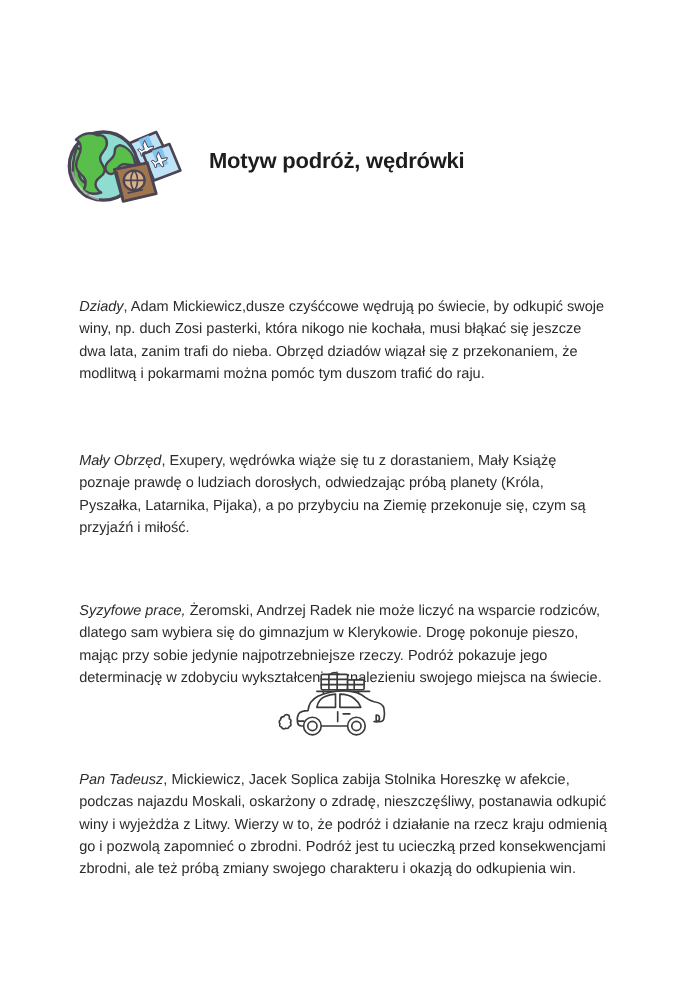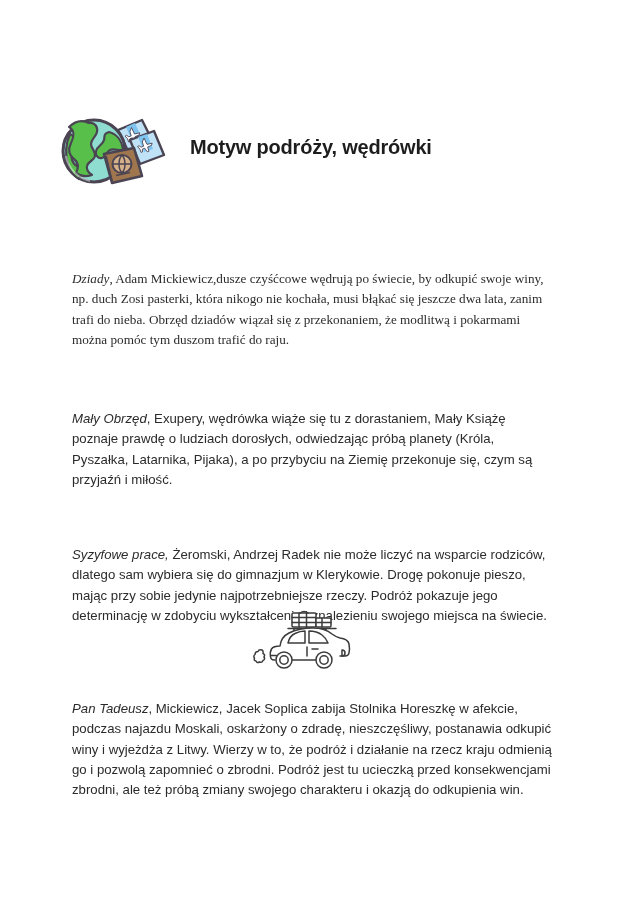--- a/index.html
+++ b/index.html
@@ -54,21 +54,21 @@
     left: 72px;
     width: 480px;
     font-size: 13.2px;
     line-height: 20.2px;
     text-align: left;
     color: #2b2b2b;
   }
   .entry .work {
     font-style: italic;
   }
-  .entry-1 { top: 256px; font-family: Liberation Serif, serif; }
+  .entry-1 { top: 256px; }
   .entry-2 { top: 396px; }
   .entry-3 { top: 532px; }
   .entry-4 { top: 686px; }
 
   
   .car-illustration {
     position: absolute;
     left: 248px;
     top: 610px;
     width: 104px;
@@ -109,21 +109,21 @@
       <g>
         <path d="M48 40 L78 34 L86 62 L56 69 Z" fill="#a0764e" stroke="#4b4453" stroke-width="2.6" stroke-linejoin="round"></path>
         <path d="M50 42 L56 67" fill="none" stroke="#4b4453" stroke-width="1.8"></path>
         <ellipse cx="66" cy="50" rx="9.5" ry="9" fill="#d6b089" stroke="#4b4453" stroke-width="2"></ellipse>
         <path d="M57 50 h19 M66 41.2 c-4 4 -4 13.6 0 17.6 M66 41.2 c4 4 4 13.6 0 17.6" fill="none" stroke="#4b4453" stroke-width="1.5"></path>
         <path d="M60 61.5 L74 58.5" fill="none" stroke="#4b4453" stroke-width="1.6"></path>
       </g>
     </svg>
   </div>
 
-  <div class="header-title">Motyw podróży, wędrówki</div>
+  <div class="header-title">Motyw podróż, wędrówki</div>
 </div>
 
 <div class="entries">
 
   <p class="entry entry-1">
     <span class="work">Dziady</span><span>, Adam Mickiewicz,dusze czyśćcowe wędrują po świecie, by odkupić swoje winy, np. duch Zosi pasterki, która nikogo nie kochała, musi błąkać się jeszcze dwa lata, zanim trafi do nieba. Obrzęd dziadów wiązał się z przekonaniem, że modlitwą i pokarmami można pomóc tym duszom trafić do raju.</span>
   </p>
 
   <p class="entry entry-2">
     <span class="work">Mały Obrzęd</span><span>, Exupery, wędrówka wiąże się tu z dorastaniem, Mały Książę poznaje prawdę o ludziach dorosłych, odwiedzając próbą planety (Króla, Pyszałka, Latarnika, Pijaka), a po przybyciu na Ziemię przekonuje się, czym są przyjaźń i miłość.</span>

